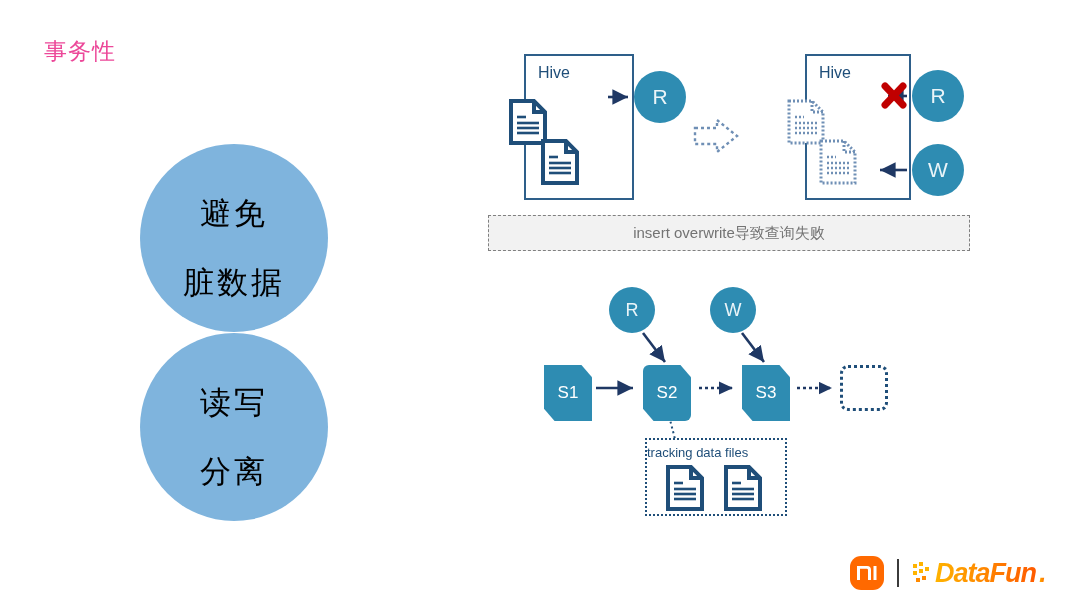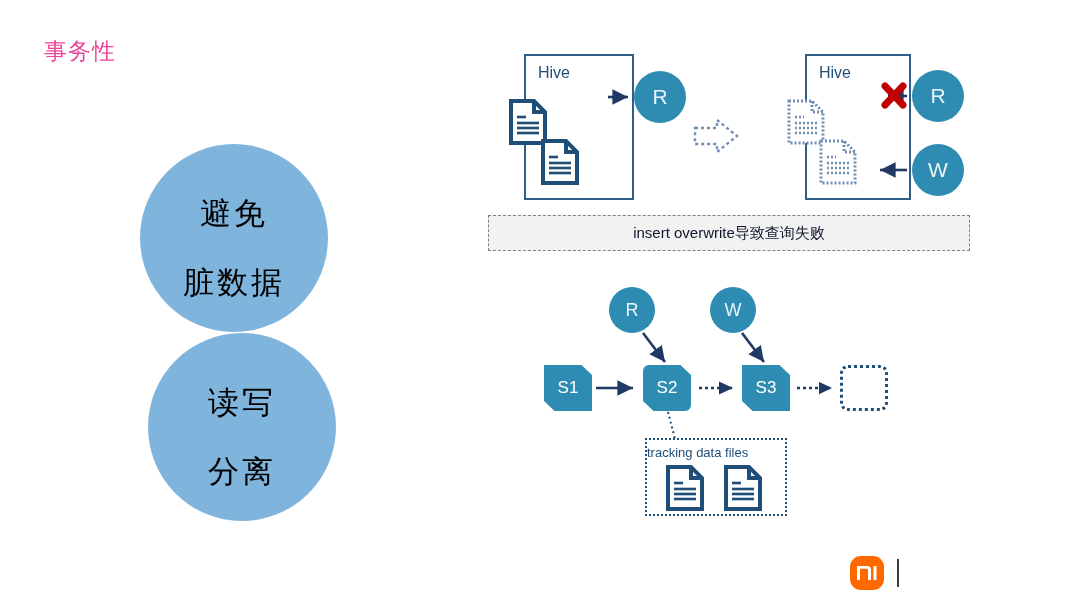--- a/index.html
+++ b/index.html
@@ -15,21 +15,21 @@
     letter-spacing:1px;white-space:nowrap;
   }
 
   
   .big-circle{
     position:absolute;border-radius:50%;background:#7fb4dd;
     display:flex;flex-direction:column;align-items:center;justify-content:center;
     color:#000;font-size:31px;line-height:1.55;letter-spacing:3px;
   }
   #circle-avoid{left:140px;top:144px;width:188px;height:188px;}
-  #circle-split{left:148px;top:333px;width:188px;height:188px;}
+  #circle-split{left:140px;top:333px;width:188px;height:188px;}
   .circle-line{white-space:nowrap;margin-top:21px;}
   .hive-panel{
     position:absolute;border:2px solid #2e5f8a;background:#fff;box-sizing:border-box;margin-left:36px;
   }
   .hive-label{
     position:absolute;left:12px;top:8px;font-size:16px;color:#1f4e79;font-weight:400;
   }
   .doc{position:absolute;}
   .circle-node{
     position:absolute;border-radius:50%;background:#2e8cb2;
@@ -39,26 +39,26 @@
   .node-sm{width:46px;height:46px;font-size:18px;}
 
   
   .ovl{position:absolute;left:0;top:0;width:1080px;height:608px;pointer-events:none;}
 
   
   .caption-bar{
     position:absolute;left:488px;top:215px;width:482px;height:36px;
     background:#f2f2f2;border:1.6px dashed #808080;box-sizing:border-box;
     display:flex;align-items:center;justify-content:center;
-    font-size:15px;color:#0f172a;
+    font-size:15px;color:#737373;
   }
 
   
   .snap{
-    position:absolute;width:48px;height:46px;background:#2e8cb2;
+    position:absolute;width:48px;height:56px;background:#2e8cb2;
     clip-path:polygon(0 0,78% 0,100% 22%,100% 100%,22% 100%,0 78%);
     display:flex;align-items:center;justify-content:center;
     color:#fff;font-size:17px;
   }
   .snap-ghost{
     position:absolute;width:48px;height:46px;border:3px dotted #1f4e79;
     border-radius:8px;box-sizing:border-box;background:transparent;
   }
 
   
@@ -243,15 +243,30 @@
   </div>
 
   <div class="footer">
     <div class="mi-logo">
       <svg width="22" height="18" viewBox="0 0 22 18">
         <path d="M1 2 H11 A4 4 0 0 1 15 6 V16 H12 V6 A1.2 1.2 0 0 0 10.8 4.8 H4 V16 H1 Z" fill="#ffffff"></path>
         <rect x="17.5" y="2" width="3" height="14" fill="#ffffff"></rect>
       </svg>
     </div>
     <div class="divider"></div>
+    <div class="datafun">
+      <svg width="20" height="26" viewBox="0 0 20 26">
+        <g fill="#ffb400">
+          <rect x="1" y="4" width="4" height="4"></rect>
+            <rect x="7" y="2" width="4" height="4"></rect>
+          <rect x="1" y="11" width="4" height="4"></rect>
+            <rect x="7" y="9" width="4" height="4"></rect>
+          <rect x="13" y="7" width="4" height="4"></rect>
+          <rect x="4" y="18" width="4" height="4" fill="#ff8a00"></rect>
+            <rect x="10" y="16" width="4" height="4" fill="#ff8a00"></rect>
+        </g>
+      </svg>
+      <span class="df-word">DataFun</span>
+      <span class="df-word">.</span>
+    </div>
   </div>
 
 </div>
 
 </body></html>

